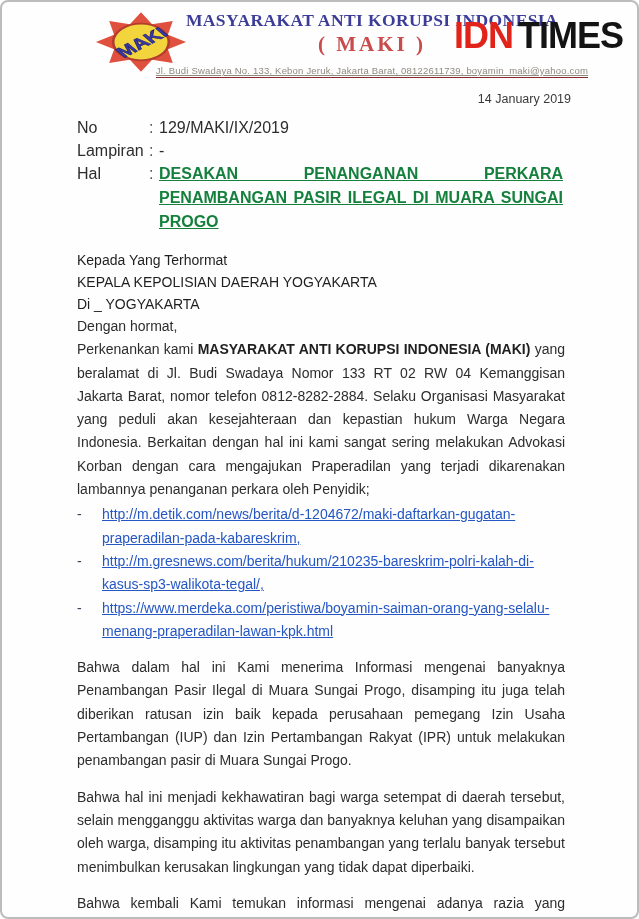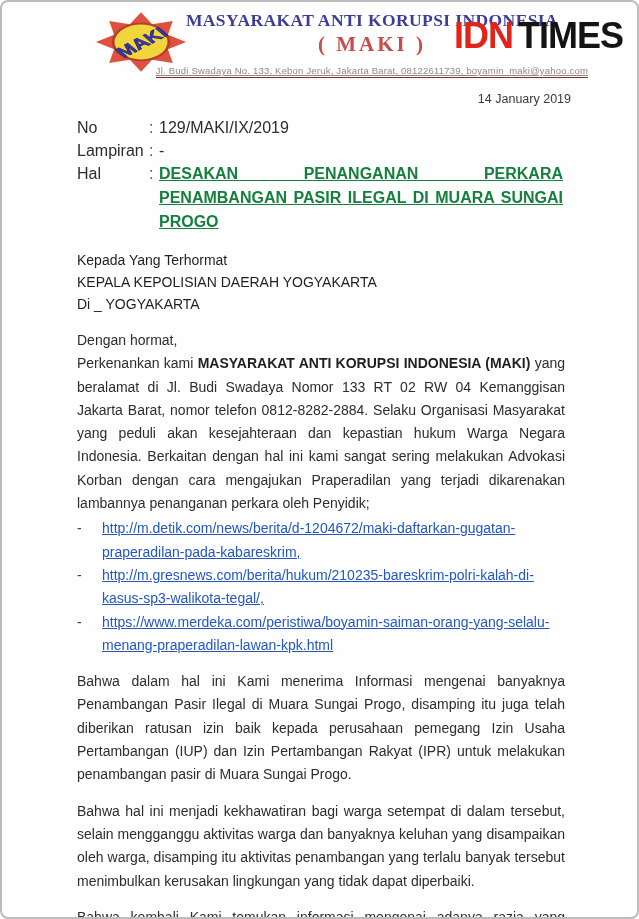--- a/index.html
+++ b/index.html
@@ -58,21 +58,21 @@
     font-weight:bold; text-decoration:underline;
     text-align:justify; line-height:24px; color:#15803d;
   }
 
   
   .recipient { margin:15px 74px 0 75px; font-size:14px; line-height:22px; }
   .recipient .bold { font-weight:normal; color:#1f1f1f; }
 
   
   .letter-body { margin:0 72px 0 75px; font-size:14px; line-height:23.3px; color:#2d2d2d; }
-  .greeting { margin-top:14px; }
+  .greeting { }
   .para { text-align:justify; }
   .para.spaced { margin-top:13px; }
   .intro-bold { font-weight:bold; color:#1f1f1f; }
 
   .links { list-style:none; margin-top:2px; }
   .link-item { display:grid; grid-template-columns:25px 1fr; }
   .link-bullet { color:#33415c; }
   .link-url {
     color:var(--link-blue,#2456c4);
     text-decoration:underline;
@@ -144,17 +144,17 @@
         <span class="link-bullet">-</span>
         <span class="link-url">http://m.gresnews.com/berita/hukum/210235-bareskrim-polri-kalah-di-kasus-sp3-walikota-tegal/,</span>
       </li>
       <li class="link-item">
         <span class="link-bullet">-</span>
         <span class="link-url">https://www.merdeka.com/peristiwa/boyamin-saiman-orang-yang-selalu-menang-praperadilan-lawan-kpk.html</span>
       </li>
     </ul>
 
     <div class="para spaced">Bahwa dalam hal ini Kami menerima Informasi mengenai banyaknya Penambangan Pasir Ilegal di Muara Sungai Progo, disamping itu juga telah diberikan ratusan izin baik kepada perusahaan pemegang Izin Usaha Pertambangan (IUP) dan Izin Pertambangan Rakyat (IPR) untuk melakukan penambangan pasir di Muara Sungai Progo.</div>
-    <div class="para spaced">Bahwa hal ini menjadi kekhawatiran bagi warga setempat di dalam tersebut, selain mengganggu aktivitas warga dan banyaknya keluhan yang disampaikan oleh warga, disamping itu aktivitas penambangan yang terlalu banyak tersebut menimbulkan kerusakan lingkungan yang tidak dapat diperbaiki.</div>
+    <div class="para spaced">Bahwa hal ini menjadi kekhawatiran bagi warga setempat di daerah tersebut, selain mengganggu aktivitas warga dan banyaknya keluhan yang disampaikan oleh warga, disamping itu aktivitas penambangan yang terlalu banyak tersebut menimbulkan kerusakan lingkungan yang tidak dapat diperbaiki.</div>
     <div class="para spaced">Bahwa kembali Kami temukan informasi mengenai adanya razia yang dilakukan oleh gabungan aparat dari Kepolisian Resor Kulon Progo, Dinas PUP - ESDM Provinsi Daerah Istimewa Yogyakarta, hingga Satuan Polisi Pamong Praja Kulon Progo merazia kegiatan penambangan pasir di muara Sungai Progo, Kecamatan Galur, Kulon Progo,</div>
   </div>
 
 </div>
 
 </body></html>

